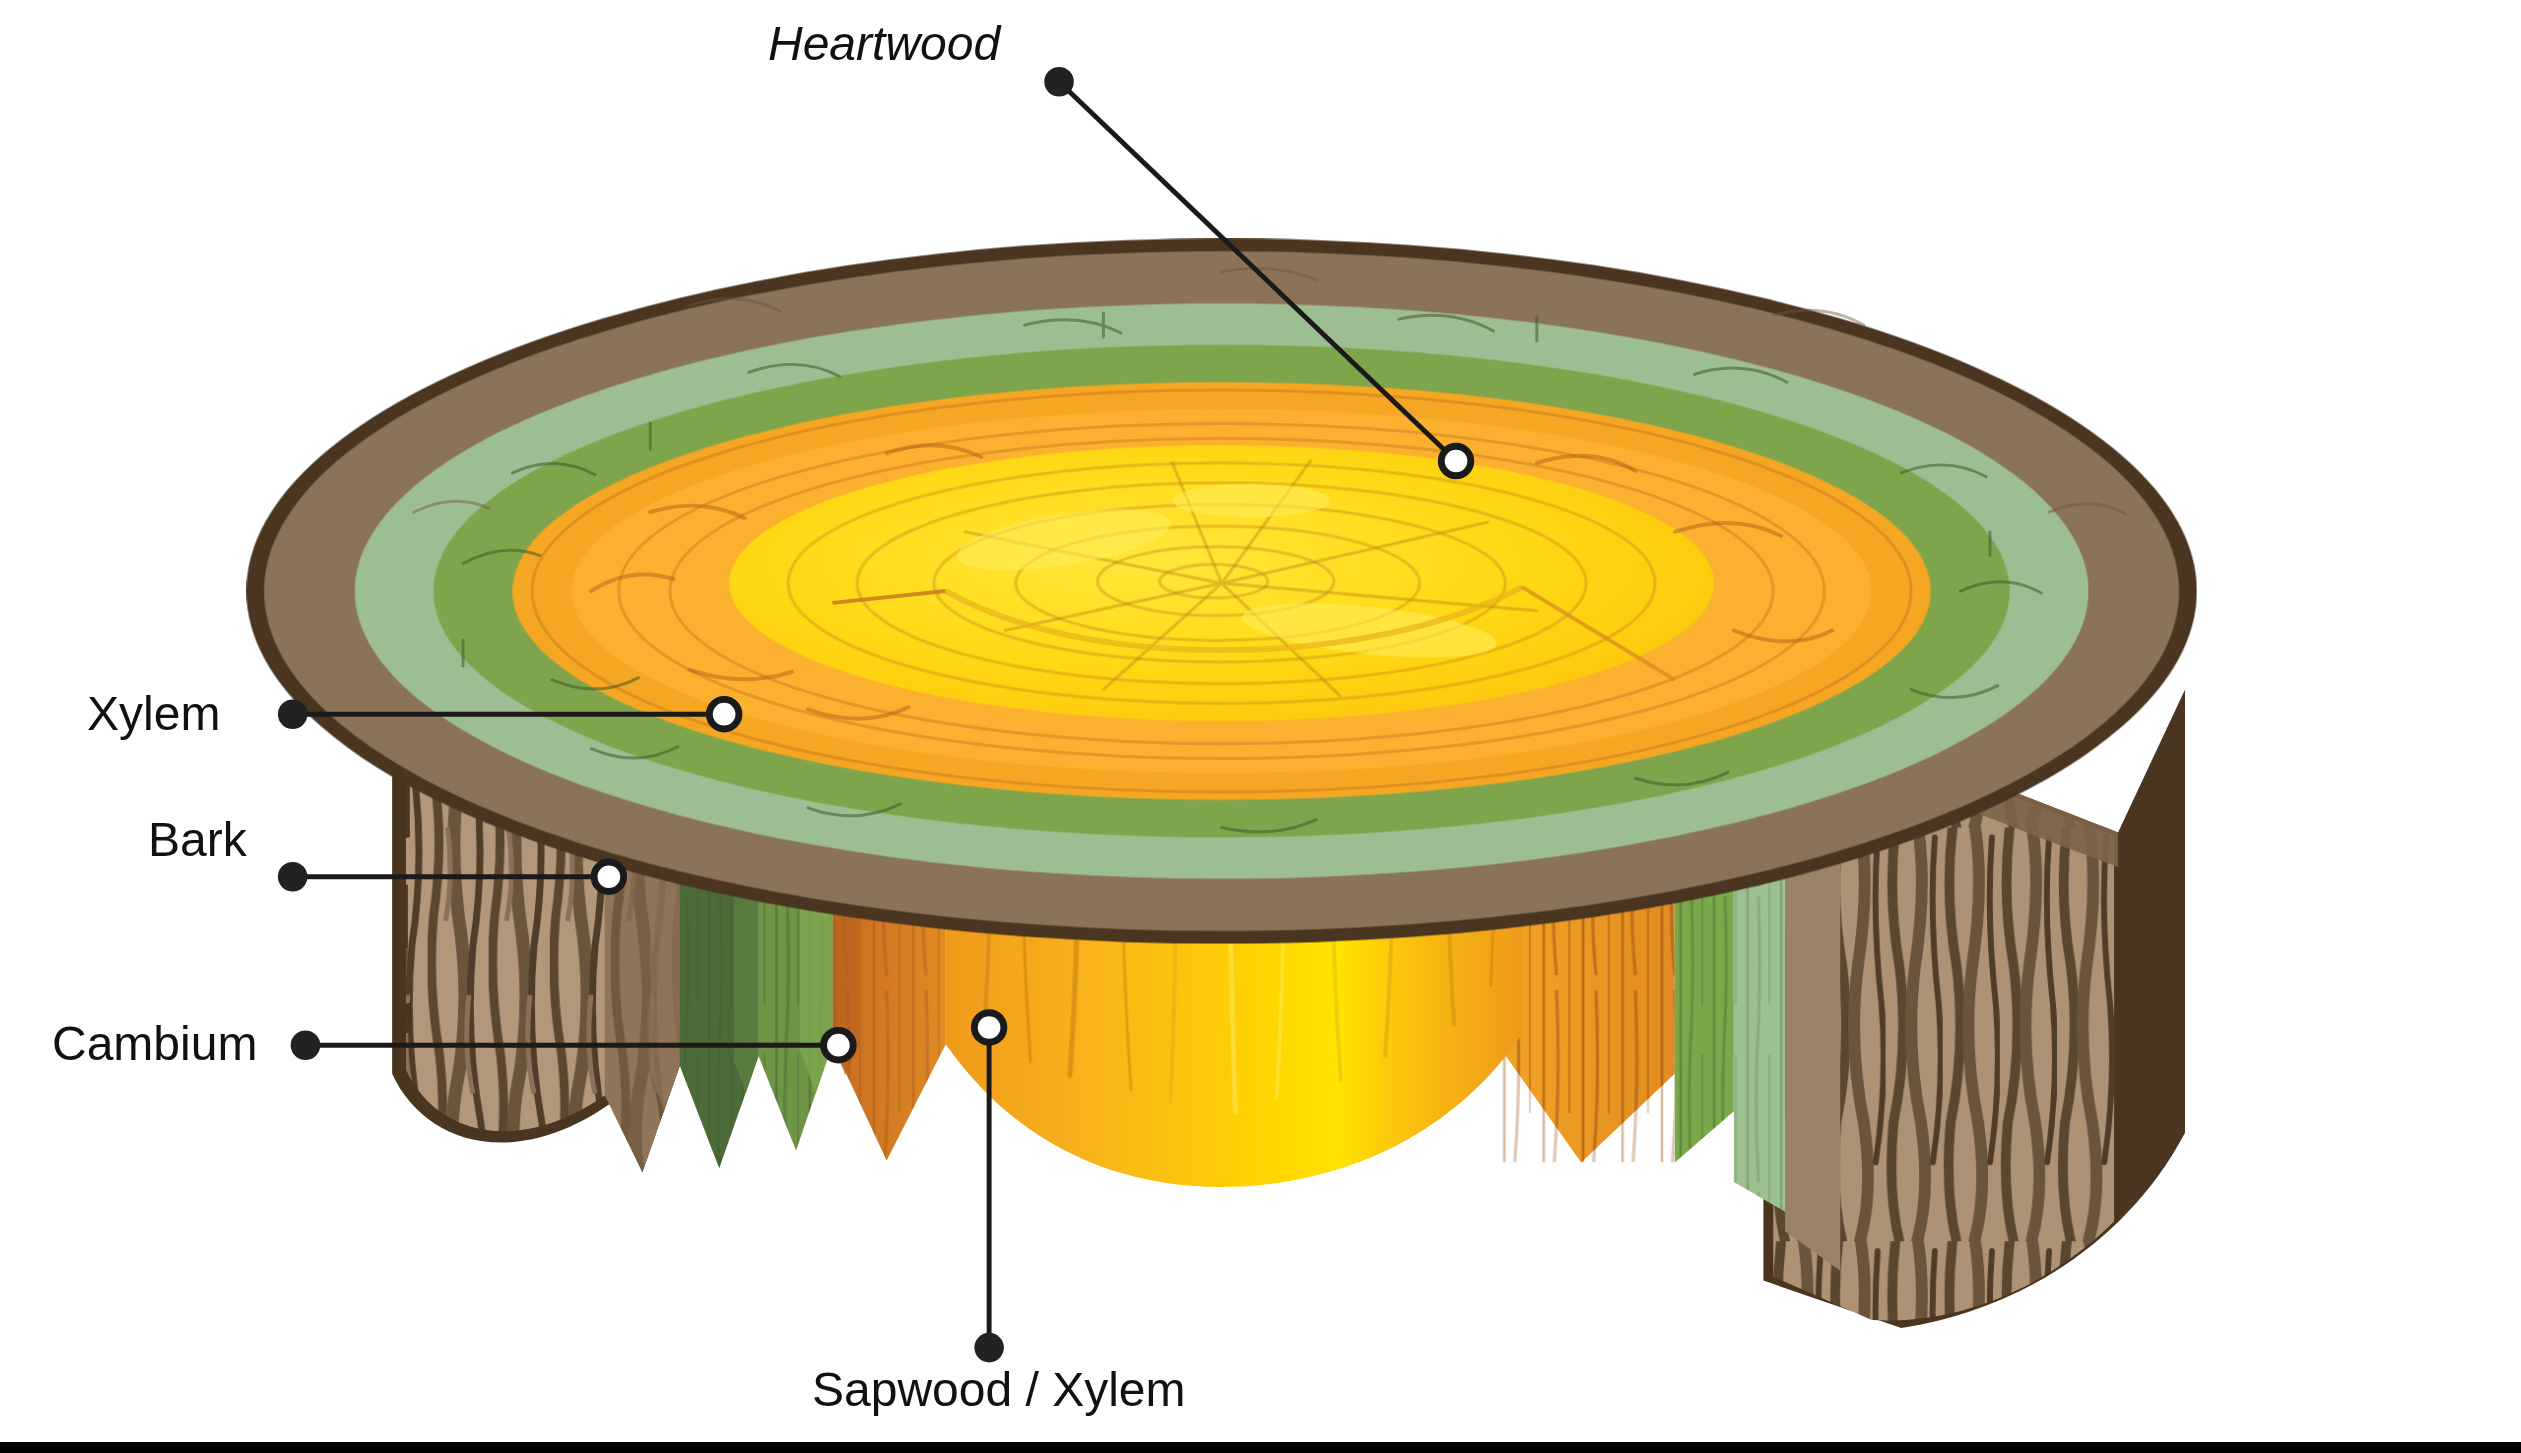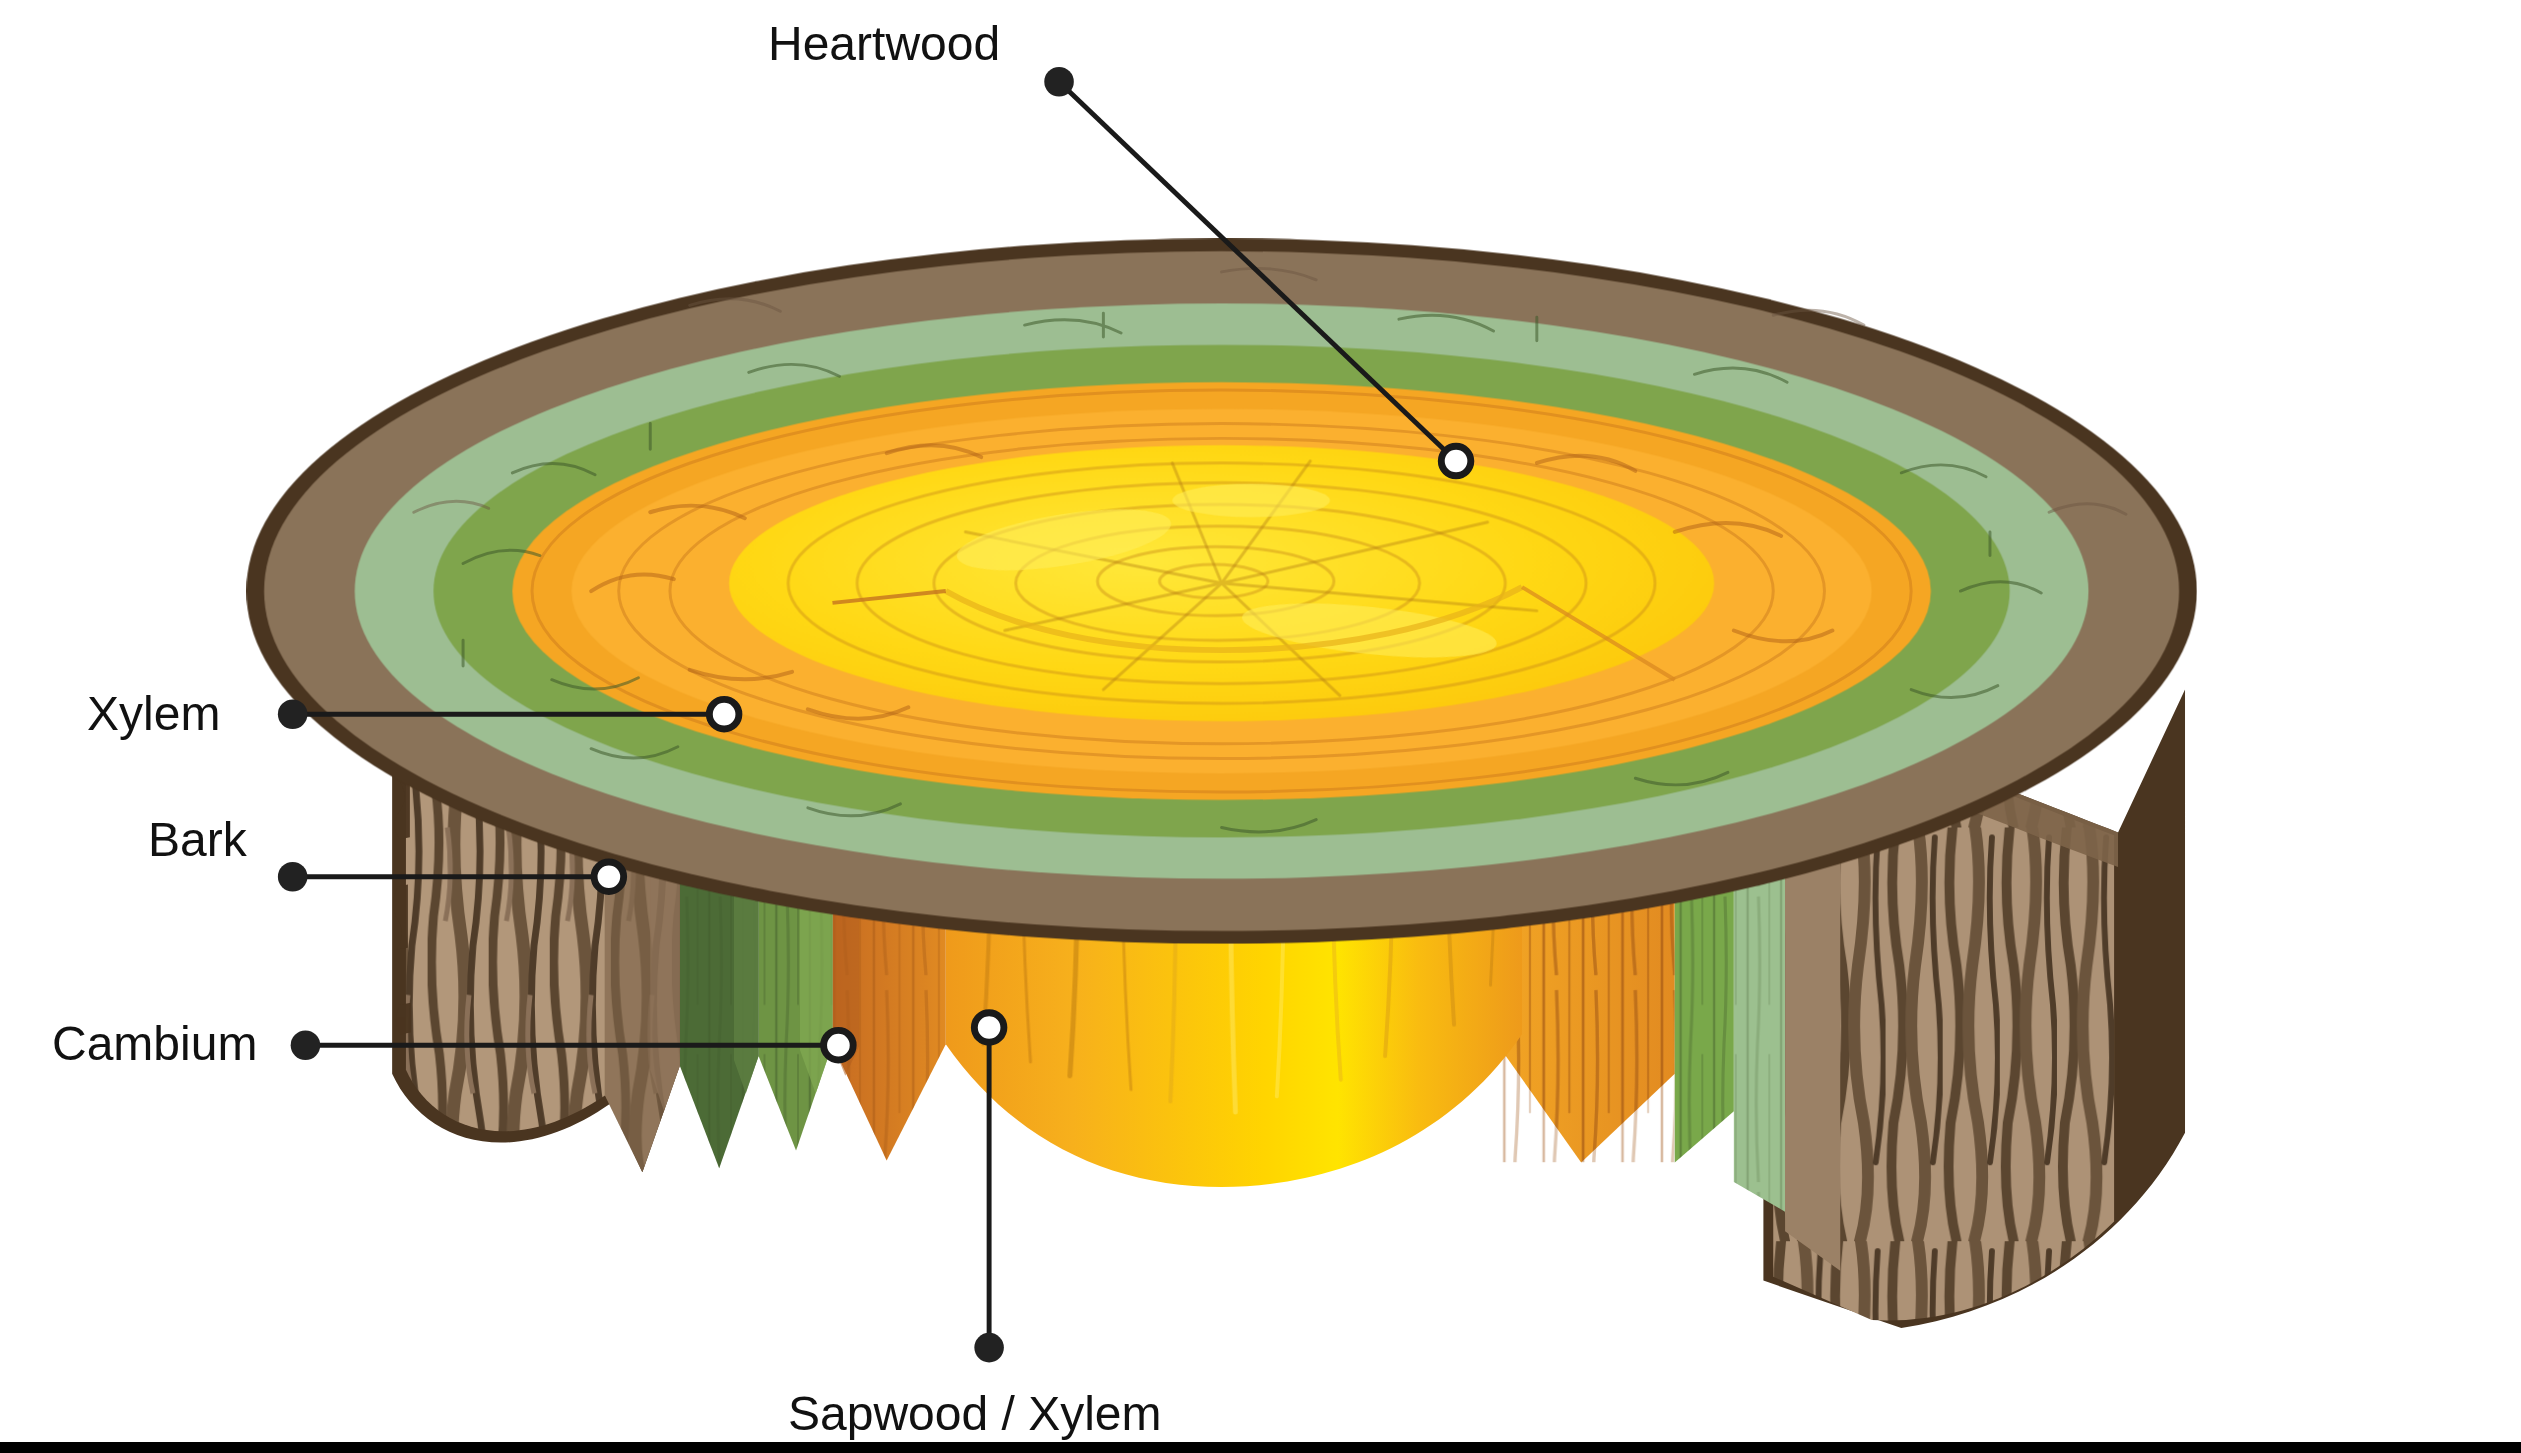--- a/index.html
+++ b/index.html
@@ -5,25 +5,25 @@
   html,body{margin:0;padding:0;background:#fff;}
   body{width:2522px;height:1454px;position:relative;overflow:hidden;
        font-family:"Liberation Sans","DejaVu Sans",sans-serif;}
 
   #stage{position:absolute;left:0;top:0;width:2522px;height:1454px;}
   svg.layer{position:absolute;left:0;top:0;width:2522px;height:1454px;display:block;}
 
   .lbl{position:absolute;color:#111;font-size:48px;line-height:1;white-space:nowrap;
        font-family:"Liberation Sans","DejaVu Sans",sans-serif;}
 
-  #lbl-heartwood{left:768px;top:19.7px;}
+  #lbl-heartwood{left:768px;top:19.7px;font-style:italic;}
   #lbl-phloem{left:87px;top:690px;}
   #lbl-bark{left:148px;top:816px;}
   #lbl-cambium{left:52px;top:1020px;}
-  #lbl-sapwood{left:788px;top:1366px;margin-top:24px;}
+  #lbl-sapwood{left:812px;top:1366px;}
 
   #bottom-bar{position:absolute;left:0;top:1442px;width:2522px;height:11.8px;background:#000;}
 </style>
 </head>
 <body>
 
 <div id="stage">
 
   <svg class="layer" viewBox="0 0 2560 1476">
     <defs>

